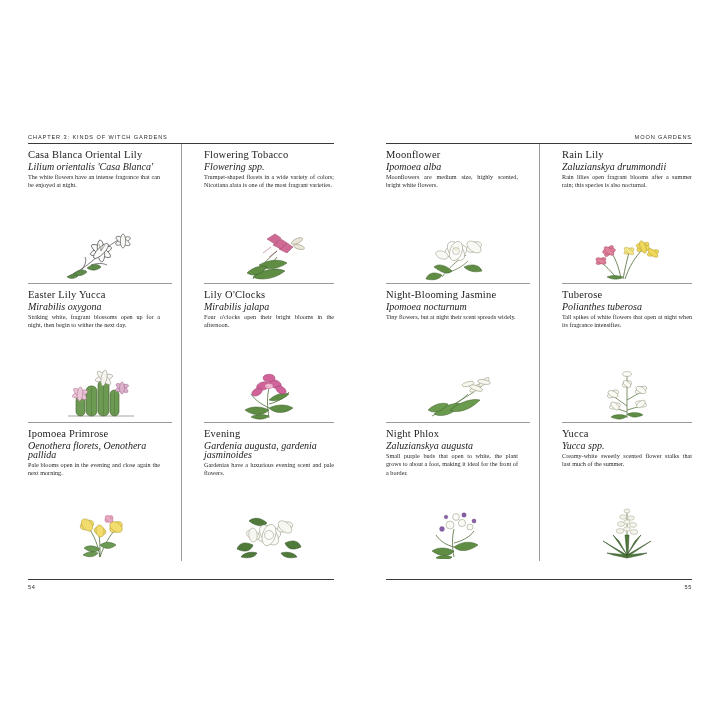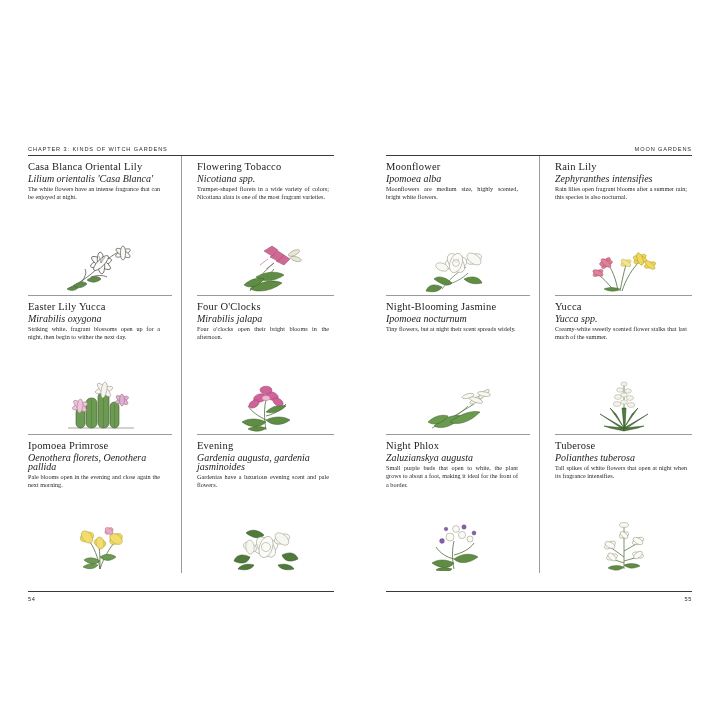--- a/index.html
+++ b/index.html
@@ -11,21 +11,21 @@
     font-family: "Liberation Serif", serif;
   }
   #page {
     position: relative;
     width: 720px;
     height: 720px;
     background: #ffffff;
   }
   .spread {
     position: absolute;
-    top: 144px;
+    top: 132px;
     left: 0;
     width: 720px;
     height: 440px;
     display: flex;
     justify-content: space-between;
   }
   .page {
     width: 306px;
     position: relative;
   }
@@ -50,21 +50,21 @@
 
   .grid {
     display: flex;
     margin-top: 0;
   }
   .col {
     width: 50%;
     box-sizing: border-box;
   }
   .col.first { padding-right: 9px; }
-  .col.second { padding-left: 15px; border-left: 0.7px solid #9a9a9a; }
+  .col.second { padding-left: 22px; border-left: 0.7px solid #9a9a9a; }
 
   .entry {
     padding-top: 5px;
     padding-bottom: 4px;
     height: 139px;
     box-sizing: border-box;
     position: relative;
   }
   .entry.sep { border-top: 0.7px solid #9a9a9a; }
 
@@ -243,21 +243,21 @@
               </svg>
             </div>
           </div>
 
         </div>
 
         <div class="col second">
 
           <div class="entry">
             <div class="entry-name">Flowering Tobacco</div>
-            <div class="entry-latin">Nicotiana spp.</div>
+            <div class="entry-latin">Flowering spp.</div>
             <p class="entry-desc">Trumpet-shaped florets in a wide variety of colors; Nicotiana alata is one of the most fragrant varieties.</p>
             <div class="illus">
               <svg width="100" height="56" viewBox="0 0 100 56">
                 <g stroke="#4d6b36" stroke-width="0.8" fill="none">
                   <path d="M34 54 C40 44 48 34 58 26"></path>
                   <path d="M36 50 C44 46 52 40 58 32"></path>
                 </g>
                 <g fill="#5f8d44" stroke="#3a5a28" stroke-width="0.5">
                   <path d="M34 52 C44 44 58 42 66 46 C56 54 42 56 34 52Z"></path>
                   <path d="M40 40 C50 34 62 34 68 38 C60 44 48 46 40 40Z"></path>
@@ -274,21 +274,21 @@
                 </g>
                 <g fill="#e9e5d8" stroke="#8a8a70" stroke-width="0.5">
                   <ellipse cx="78" cy="16" rx="6" ry="2.4" transform="rotate(-25 78 16)"></ellipse>
                   <ellipse cx="80" cy="22" rx="5.5" ry="2.2" transform="rotate(15 80 22)"></ellipse>
                 </g>
               </svg>
             </div>
           </div>
 
           <div class="entry sep">
-            <div class="entry-name">Four O'Clocks</div>
+            <div class="entry-name">Lily O'Clocks</div>
             <div class="entry-latin">Mirabilis jalapa</div>
             <p class="entry-desc">Four o'clocks open their bright blooms in the afternoon.</p>
             <div class="illus">
               <svg width="92" height="56" viewBox="0 0 92 56">
                 <g stroke="#4d6b36" stroke-width="0.8" fill="none">
                   <path d="M46 54 C44 42 44 32 46 24"></path>
                   <path d="M46 44 C38 40 32 36 28 30"></path>
                   <path d="M46 40 C54 38 62 34 66 28"></path>
                 </g>
                 <g fill="#5f8d44" stroke="#3a5a28" stroke-width="0.5">
@@ -446,21 +446,21 @@
               </svg>
             </div>
           </div>
 
         </div>
 
         <div class="col second">
 
           <div class="entry">
             <div class="entry-name">Rain Lily</div>
-            <div class="entry-latin">Zephyranthes intensifies</div>
+            <div class="entry-latin">Zaluzianskya drummondii</div>
             <p class="entry-desc">Rain lilies open fragrant blooms after a summer rain; this species is also nocturnal.</p>
             <div class="illus">
               <svg width="92" height="56" viewBox="0 0 92 56">
                 <g stroke="#4d6b36" stroke-width="0.8" fill="none">
                   <path d="M40 54 C38 42 34 32 28 24"></path>
                   <path d="M44 54 C48 42 54 32 62 24"></path>
                   <path d="M42 54 C44 44 46 34 48 28"></path>
                   <path d="M36 54 C30 46 24 40 18 36"></path>
                 </g>
                 <g fill="#f0d85c" stroke="#b09a2a" stroke-width="0.5">
@@ -476,53 +476,20 @@
                   <ellipse cx="28" cy="26" rx="6" ry="2.6" transform="rotate(40 28 26)"></ellipse>
                   <ellipse cx="20" cy="36" rx="5.5" ry="2.4" transform="rotate(-30 20 36)"></ellipse>
                   <ellipse cx="20" cy="36" rx="5.5" ry="2.4" transform="rotate(25 20 36)"></ellipse>
                 </g>
                 <g fill="#f3e68a" stroke="#b09a2a" stroke-width="0.4">
                   <ellipse cx="48" cy="26" rx="5.5" ry="2.4" transform="rotate(-25 48 26)"></ellipse>
                   <ellipse cx="48" cy="26" rx="5.5" ry="2.4" transform="rotate(35 48 26)"></ellipse>
                 </g>
                 <g fill="#5f8d44" stroke="#3a5a28" stroke-width="0.4">
                   <path d="M42 52 C36 50 30 50 26 52 C32 55 38 55 42 52Z"></path>
-                </g>
-              </svg>
-            </div>
-          </div>
-
-          <div class="entry sep">
-            <div class="entry-name">Yucca</div>
-            <div class="entry-latin">Yucca spp.</div>
-            <p class="entry-desc">Creamy-white sweetly scented flower stalks that last much of the summer.</p>
-            <div class="illus">
-              <svg width="80" height="58" viewBox="0 0 80 58">
-                <g stroke="#5a7a44" stroke-width="0.8" fill="none">
-                  <path d="M40 56 L40 12"></path>
-                </g>
-                <g fill="#f4f4ec" stroke="#9a9a82" stroke-width="0.45">
-                  <ellipse cx="40" cy="10" rx="3" ry="2"></ellipse>
-                  <ellipse cx="36" cy="16" rx="3.4" ry="2.2"></ellipse>
-                  <ellipse cx="44" cy="17" rx="3.4" ry="2.2"></ellipse>
-                  <ellipse cx="34" cy="23" rx="3.6" ry="2.4"></ellipse>
-                  <ellipse cx="46" cy="24" rx="3.6" ry="2.4"></ellipse>
-                  <ellipse cx="40" cy="21" rx="3.2" ry="2.2"></ellipse>
-                  <ellipse cx="33" cy="30" rx="3.8" ry="2.4"></ellipse>
-                  <ellipse cx="47" cy="31" rx="3.8" ry="2.4"></ellipse>
-                  <ellipse cx="40" cy="28" rx="3.4" ry="2.2"></ellipse>
-                </g>
-                <g fill="#4f7a3a" stroke="#2f4f26" stroke-width="0.5">
-                  <path d="M40 54 L16 40 L22 44 L40 56 Z"></path>
-                  <path d="M40 54 L64 40 L58 44 L40 56 Z"></path>
-                  <path d="M40 54 L20 52 L26 54 L40 57 Z"></path>
-                  <path d="M40 54 L60 52 L54 54 L40 57 Z"></path>
-                  <path d="M40 54 L26 34 L32 40 L40 54 Z"></path>
-                  <path d="M40 54 L54 34 L48 40 L40 54 Z"></path>
-                  <path d="M40 54 L38 34 L42 34 L41 54 Z"></path>
                 </g>
               </svg>
             </div>
           </div>
 
           <div class="entry sep">
             <div class="entry-name">Tuberose</div>
             <div class="entry-latin">Polianthes tuberosa</div>
             <p class="entry-desc">Tall spikes of white flowers that open at night when its fragrance intensifies.</p>
             <div class="illus">
@@ -548,20 +515,53 @@
                   <ellipse cx="44" cy="22" rx="4.6" ry="2.4" transform="rotate(40 44 22)"></ellipse>
                 </g>
                 <g fill="#5f8d44" stroke="#3a5a28" stroke-width="0.4">
                   <path d="M44 54 C38 52 32 52 28 55 C34 58 40 58 44 54Z"></path>
                   <path d="M44 52 C50 50 56 50 60 53 C54 56 48 56 44 52Z"></path>
                 </g>
               </svg>
             </div>
           </div>
 
+          <div class="entry sep">
+            <div class="entry-name">Yucca</div>
+            <div class="entry-latin">Yucca spp.</div>
+            <p class="entry-desc">Creamy-white sweetly scented flower stalks that last much of the summer.</p>
+            <div class="illus">
+              <svg width="80" height="58" viewBox="0 0 80 58">
+                <g stroke="#5a7a44" stroke-width="0.8" fill="none">
+                  <path d="M40 56 L40 12"></path>
+                </g>
+                <g fill="#f4f4ec" stroke="#9a9a82" stroke-width="0.45">
+                  <ellipse cx="40" cy="10" rx="3" ry="2"></ellipse>
+                  <ellipse cx="36" cy="16" rx="3.4" ry="2.2"></ellipse>
+                  <ellipse cx="44" cy="17" rx="3.4" ry="2.2"></ellipse>
+                  <ellipse cx="34" cy="23" rx="3.6" ry="2.4"></ellipse>
+                  <ellipse cx="46" cy="24" rx="3.6" ry="2.4"></ellipse>
+                  <ellipse cx="40" cy="21" rx="3.2" ry="2.2"></ellipse>
+                  <ellipse cx="33" cy="30" rx="3.8" ry="2.4"></ellipse>
+                  <ellipse cx="47" cy="31" rx="3.8" ry="2.4"></ellipse>
+                  <ellipse cx="40" cy="28" rx="3.4" ry="2.2"></ellipse>
+                </g>
+                <g fill="#4f7a3a" stroke="#2f4f26" stroke-width="0.5">
+                  <path d="M40 54 L16 40 L22 44 L40 56 Z"></path>
+                  <path d="M40 54 L64 40 L58 44 L40 56 Z"></path>
+                  <path d="M40 54 L20 52 L26 54 L40 57 Z"></path>
+                  <path d="M40 54 L60 52 L54 54 L40 57 Z"></path>
+                  <path d="M40 54 L26 34 L32 40 L40 54 Z"></path>
+                  <path d="M40 54 L54 34 L48 40 L40 54 Z"></path>
+                  <path d="M40 54 L38 34 L42 34 L41 54 Z"></path>
+                </g>
+              </svg>
+            </div>
+          </div>
+
         </div>
       </div>
 
       <div class="footrule"></div>
       <div class="folio rf">55</div>
     </div>
 
   </div>
 </div>
 

